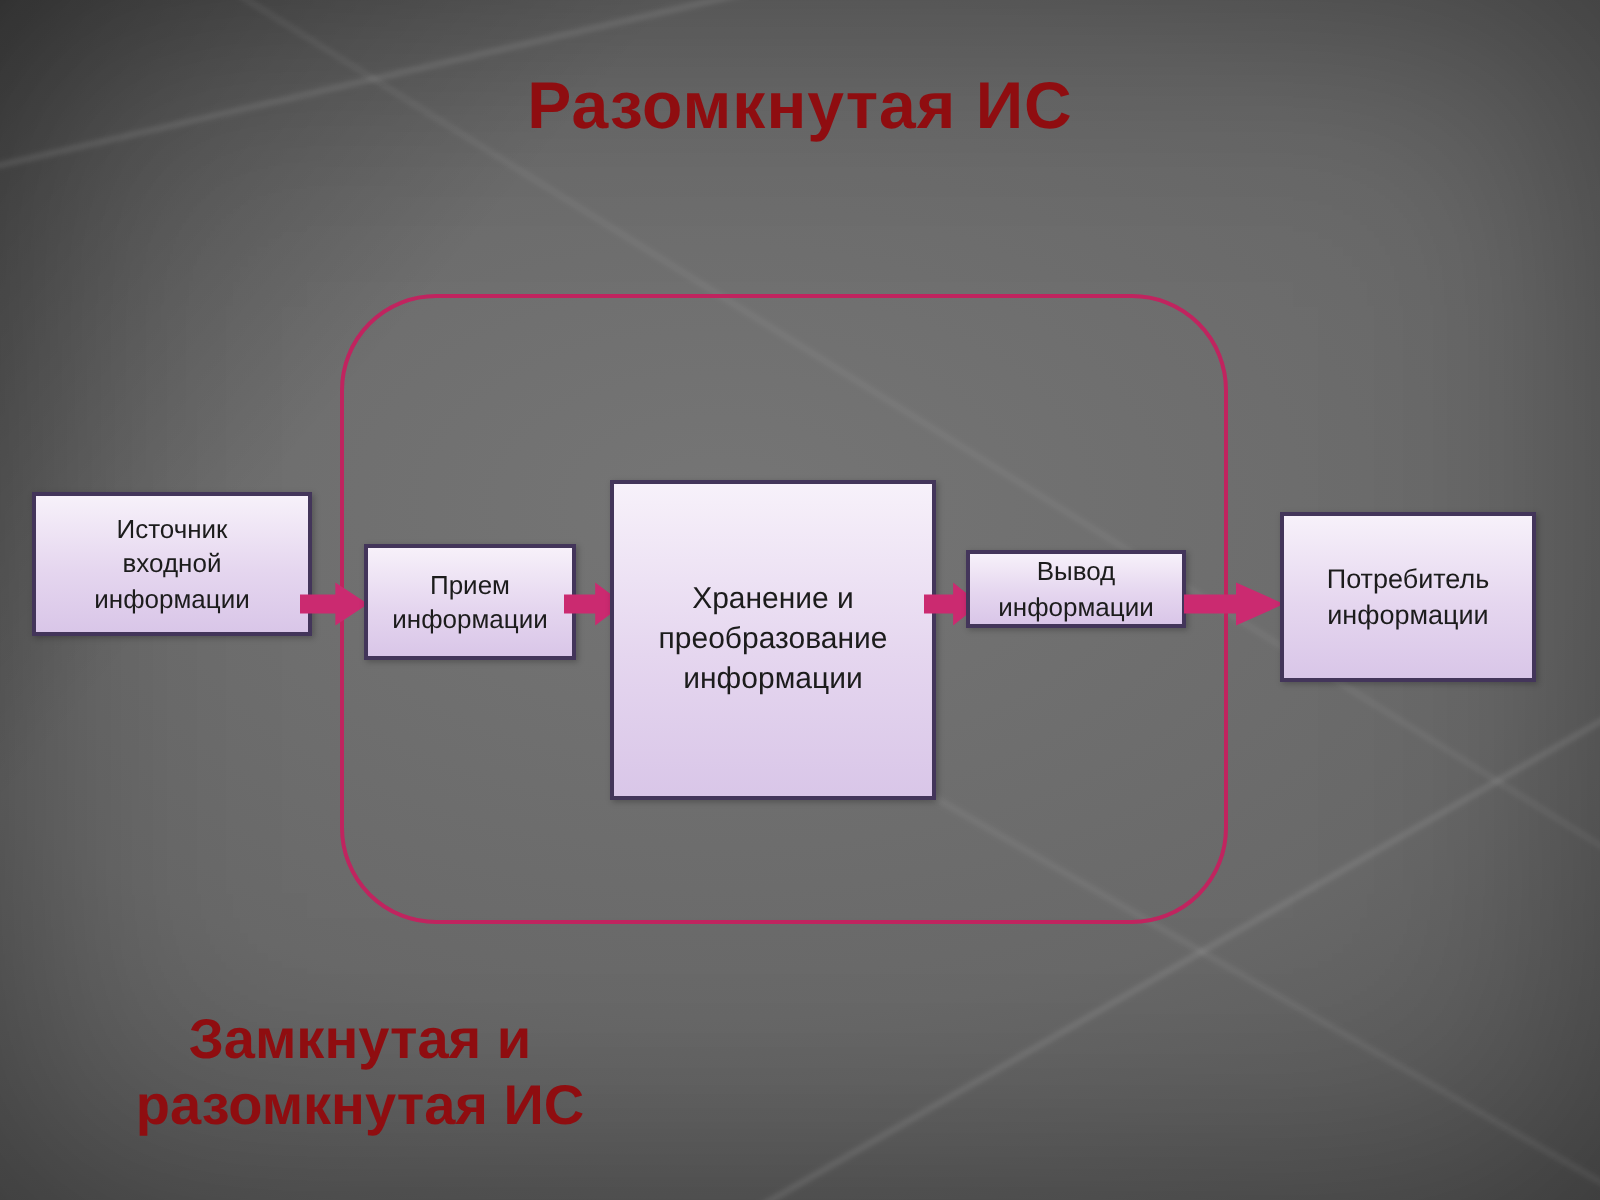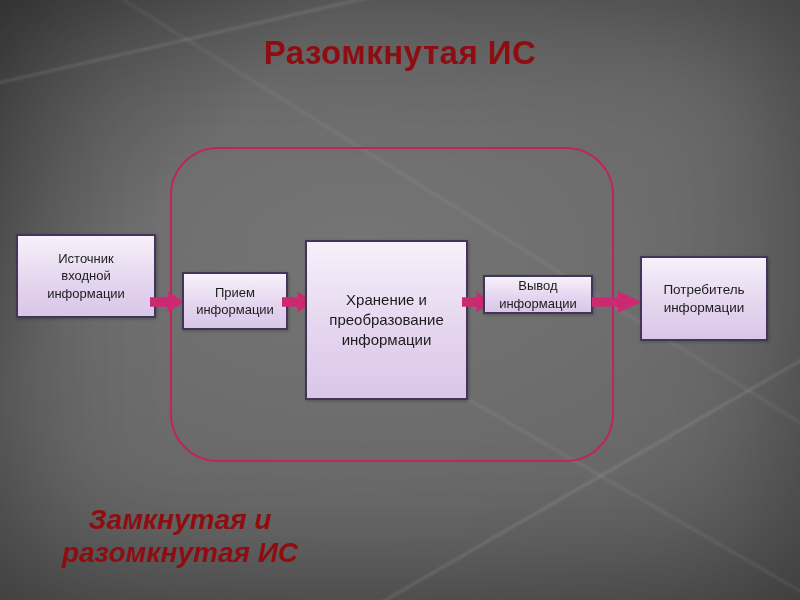--- a/index.html
+++ b/index.html
@@ -31,39 +31,39 @@
   }
   .node{
     position:absolute;
     background:linear-gradient(180deg,#f7f1fa 0%,#e5d6ef 55%,#d9c6e8 100%);
     border:2px solid #43355a;
     display:flex;align-items:center;justify-content:center;
     text-align:center;color:#1c1c1c;font-size:13px;line-height:1.32;
     white-space:pre-line;box-shadow:1px 1px 3px rgba(0,0,0,0.25);
     padding:2px;box-sizing:border-box;
   }
-  .n-source{left:16px;top:234px;width:140px;height:84px;}
+  .n-source{left:16px;top:246px;width:140px;height:72px;}
   .n-reception{left:182px;top:272px;width:106px;height:58px;}
   .n-storage{left:305px;top:240px;width:163px;height:160px;font-size:15px;}
   .n-output{left:483px;top:275px;width:110px;height:39px;}
   .n-consumer{left:640px;top:256px;width:128px;height:85px;font-size:13.5px;}
 
   .arrow{
     position:absolute;height:24px;background:#cb2a70;
     clip-path:polygon(0 30%,52% 30%,52% 5%,100% 50%,52% 95%,52% 70%,0 70%);
   }
   .a1{left:150px;top:290px;width:34px;}
   .a2{left:282px;top:290px;width:30px;}
   .a3{left:462px;top:290px;width:28px;}
   .a4{left:592px;top:290px;width:50px;}
 
   .footer{
     position:absolute;left:10px;top:503px;width:340px;
     text-align:center;font-size:28px;font-weight:bold;color:#8f0d10;
-    line-height:1.18;white-space:pre-line;font-style:italic;
+    line-height:1.18;white-space:pre-line;
   }
 </style>
 </head>
 <body>
 
 <div class="slide">
 
   <div class="bg-line lA"></div>
   <div class="bg-line lB"></div>
   <div class="bg-line lC"></div>

